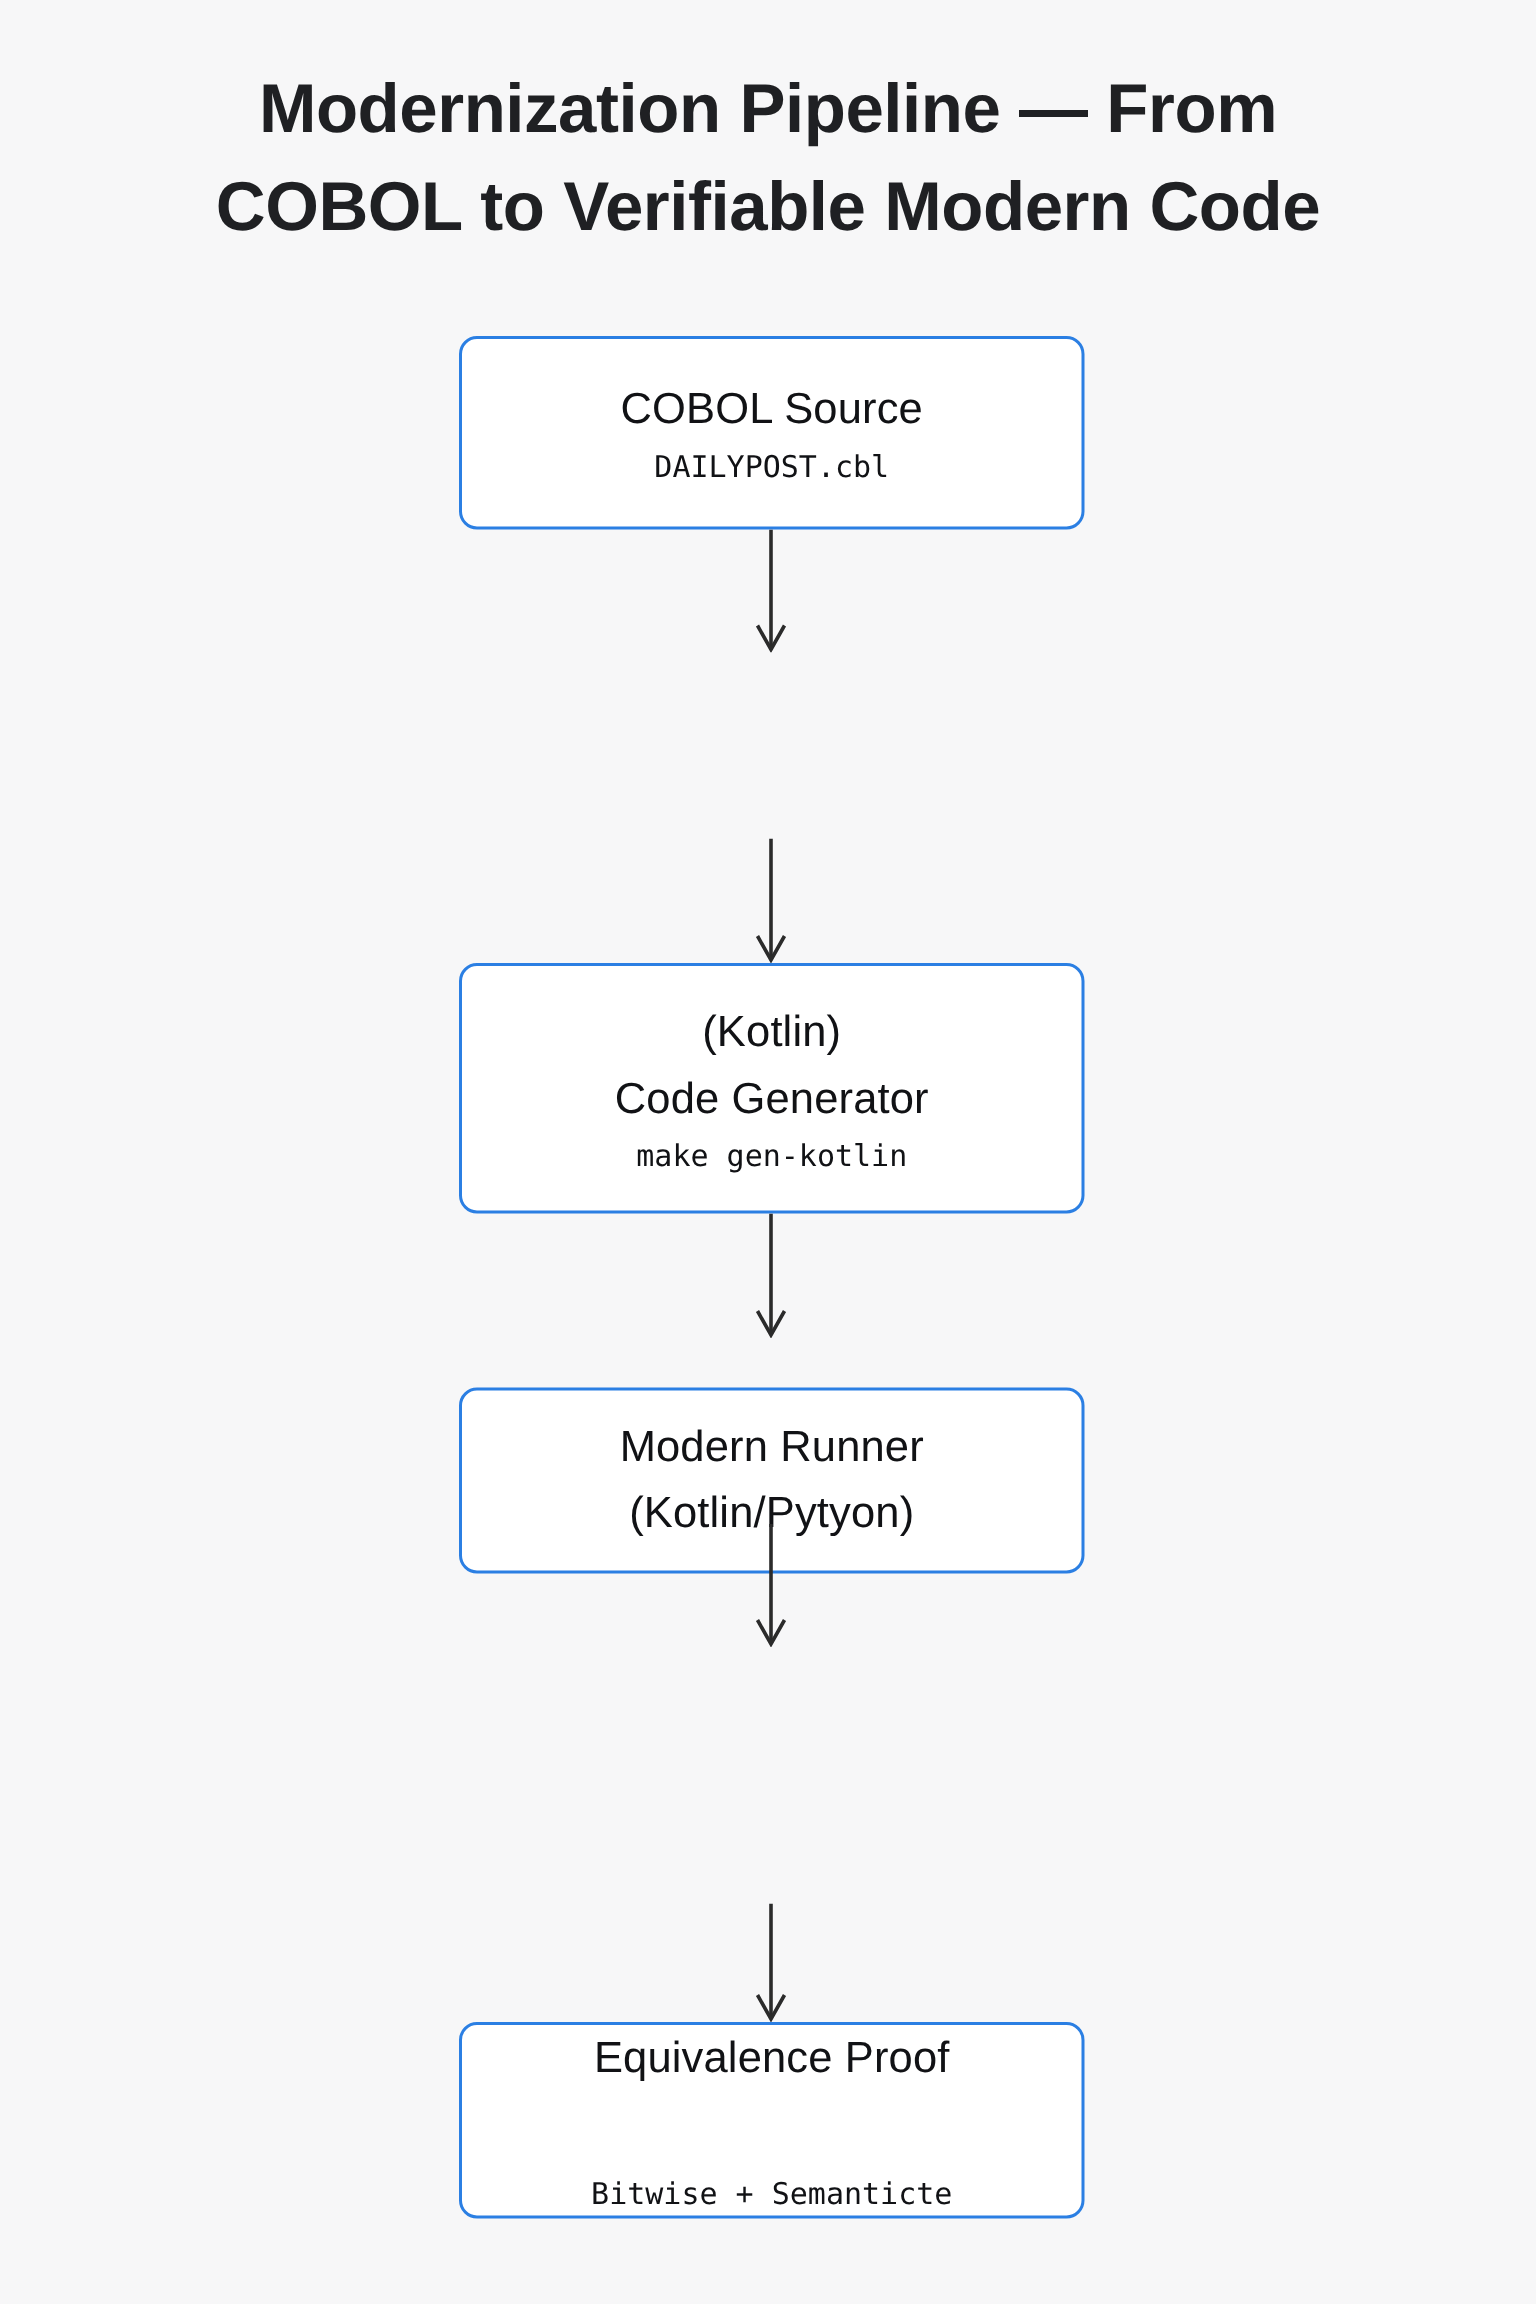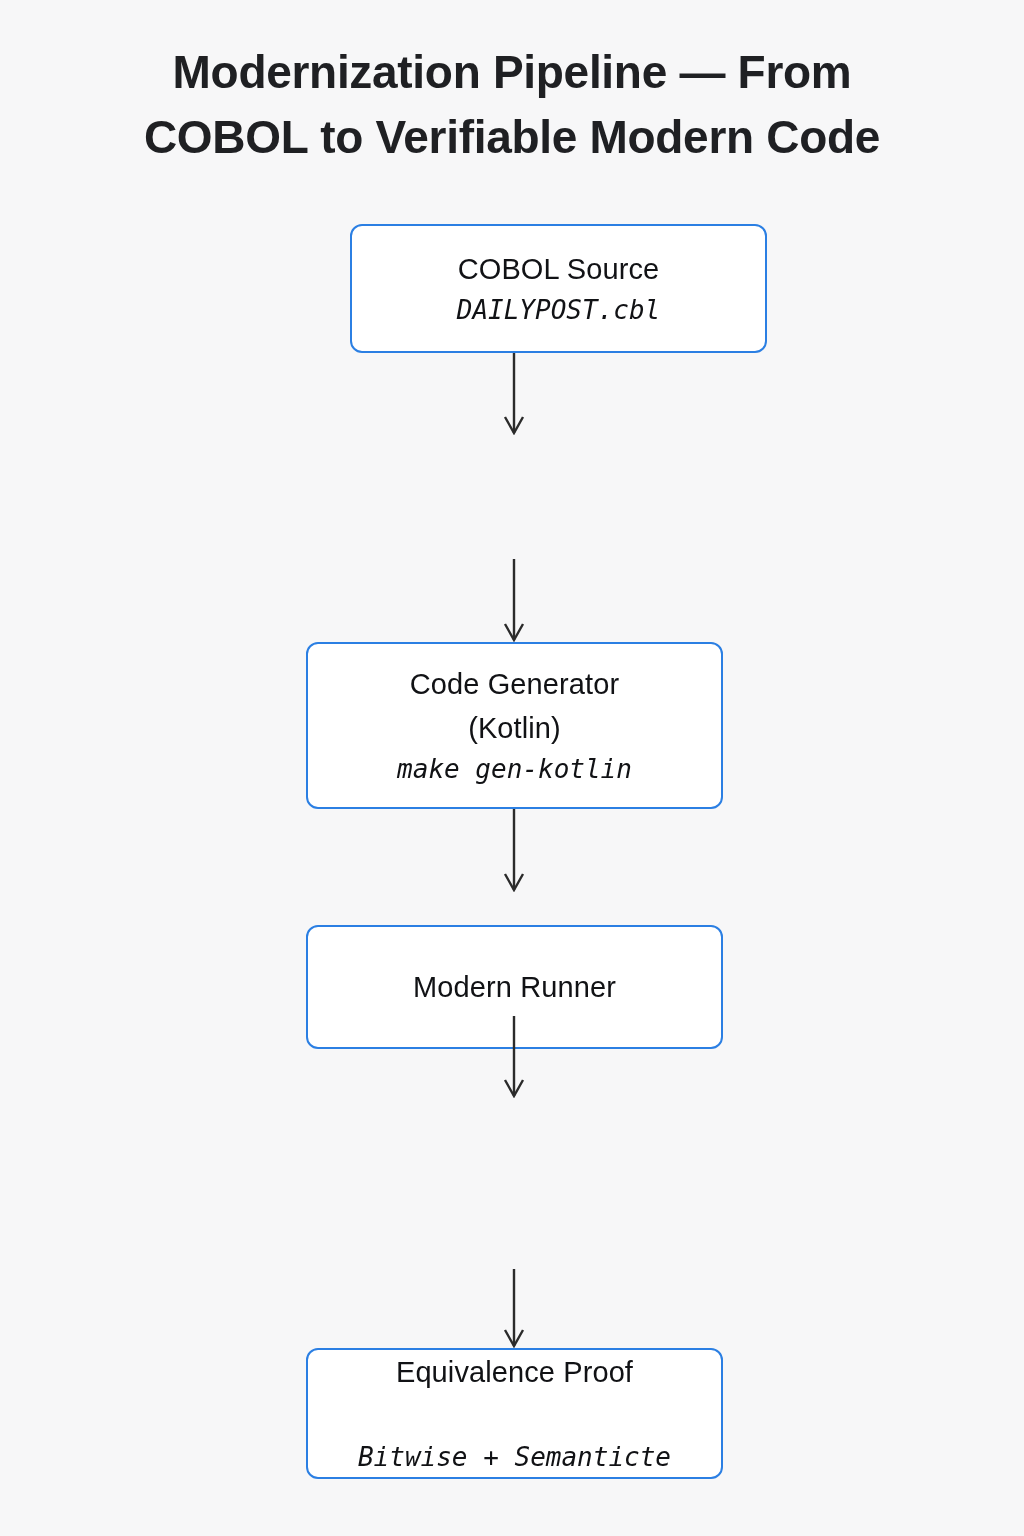--- a/index.html
+++ b/index.html
@@ -61,28 +61,27 @@
     text-align: center;
   }
   .node .sans {
     font-family: "Liberation Sans", sans-serif;
     font-size: 29px;
     line-height: 1.52;
     letter-spacing: 0.1px;
   }
   .node .mono {
     font-family: "DejaVu Sans Mono", "Liberation Mono", monospace;
-    font-size: 26px;
+    font-size: 20px;
     line-height: 1.50;
     letter-spacing: 0px;
-    font-style: italic;
   }
 
   
-  #node-0 { top: 224px; height: 129px; margin-left: 44px; }
+  #node-0 { top: 224px; height: 129px; }
   #node-1 { top: 435px; height: 124px; }
   #node-2 { top: 642px; height: 167px; }
   #node-3 { top: 892px; height: 124px; margin-top: 33px; }
   #node-4 { top: 1098px; height: 171px; }
   #node-5 { top: 1348px; height: 131px; justify-content: space-between; }
 
   
   .connector {
     position: absolute;
     left: 489px;
@@ -119,34 +118,35 @@
 
 
   <div class="connector" id="conn-1">
     <svg width="50" height="83" viewBox="0 0 50 83" xmlns="http://www.w3.org/2000/svg">
       <line x1="25" y1="0" x2="25" y2="81" stroke="#2b2b2b" stroke-width="2.4"></line>
       <polyline points="16,65 25,81 34,65" fill="none" stroke="#2b2b2b" stroke-width="2.4" stroke-linecap="butt" stroke-linejoin="miter"></polyline>
     </svg>
   </div>
 
   <div class="node" id="node-2">
+    <span class="line sans">(Kotlin)</span>
     <span class="line sans">Code Generator</span>
-    <span class="line sans">(Kotlin)</span>
     <span class="line mono">make gen-kotlin</span>
   </div>
 
   <div class="connector" id="conn-2">
     <svg width="50" height="83" viewBox="0 0 50 83" xmlns="http://www.w3.org/2000/svg">
       <line x1="25" y1="0" x2="25" y2="81" stroke="#2b2b2b" stroke-width="2.4"></line>
       <polyline points="16,65 25,81 34,65" fill="none" stroke="#2b2b2b" stroke-width="2.4" stroke-linecap="butt" stroke-linejoin="miter"></polyline>
     </svg>
   </div>
 
   <div class="node" id="node-3">
     <span class="line sans">Modern Runner</span>
+    <span class="line sans">(Kotlin/Pytyon)</span>
   </div>
 
   <div class="connector" id="conn-3">
     <svg width="50" height="82" viewBox="0 0 50 82" xmlns="http://www.w3.org/2000/svg">
       <line x1="25" y1="0" x2="25" y2="80" stroke="#2b2b2b" stroke-width="2.4"></line>
       <polyline points="16,64 25,80 34,64" fill="none" stroke="#2b2b2b" stroke-width="2.4" stroke-linecap="butt" stroke-linejoin="miter"></polyline>
     </svg>
   </div>
 
 

